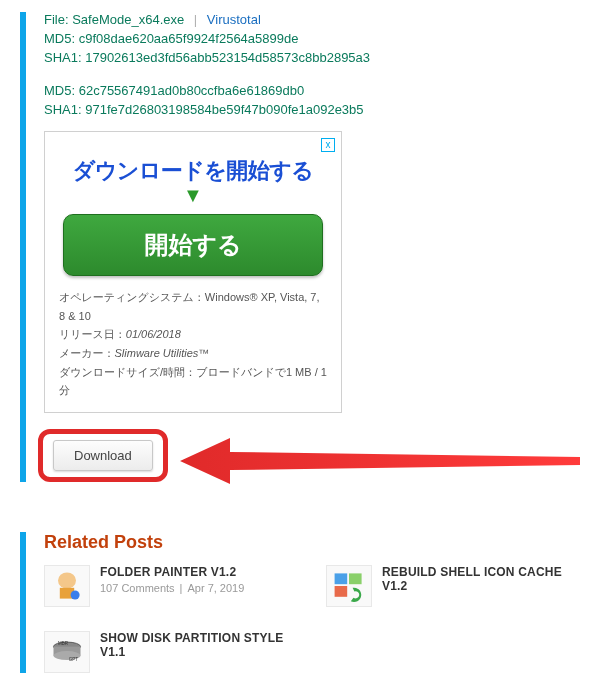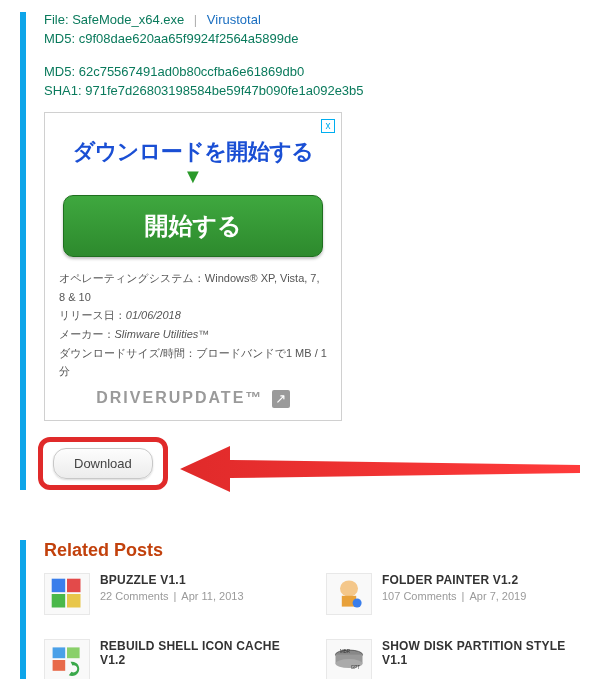--- a/index.html
+++ b/index.html
@@ -103,21 +103,21 @@
     border-radius: 12px;
     padding: 6px 10px;
     display: inline-block;
     margin-left: -6px;
     background: #fff;
   }
   .dl-btn {
     display: inline-block;
     background: linear-gradient(#fdfdfd,#ececec);
     border: 1px solid #c8c8c8;
-    border-radius: 13px;
+    border-radius: 3px;
     padding: 7px 20px;
     font-size: 13px;
     color: #444;
     box-shadow: 0 1px 2px rgba(0,0,0,0.15);
   }
 
   .arrow-svg {
     position: absolute;
     pointer-events: none;
   }
@@ -180,20 +180,24 @@
     <div class="hash-line">
       <span class="teal">File:</span>
       <span class="teal">SafeMode_x64.exe</span>
       <span class="gray">|</span>
       <a class="blue-link">Virustotal</a>
     </div>
     <div class="hash-line">
       <span class="teal">MD5:</span>
       <span class="teal">c9f08dae620aa65f9924f2564a5899de</span>
     </div>
+    <div class="hash-line">
+      <span class="teal">SHA1:</span>
+      <span class="teal">17902613ed3fd56abb523154d58573c8bb2895a3</span>
+    </div>
   </div>
 
   <div class="block-gap"></div>
 
   
   <div>
     <div class="hash-line">
       <span class="teal">MD5:</span>
       <span class="teal">62c75567491ad0b80ccfba6e61869db0</span>
     </div>
@@ -207,24 +211,20 @@
   <div class="ad-box">
     <div class="ad-x">x</div>
     <div class="ad-headline">ダウンロードを開始する</div>
     <div class="ad-triangle">▼</div>
     <div class="ad-green-btn">開始する</div>
     <div class="ad-meta">
       <div><span>オペレーティングシステム：</span><span>Windows® XP, Vista, 7, 8 &amp; 10</span></div>
       <div><span>リリース日：</span><span class="italic">01/06/2018</span></div>
       <div><span>メーカー：</span><span class="italic">Slimware Utilities™</span></div>
       <div><span>ダウンロードサイズ/時間：</span><span>ブロードバンドで1 MB / 1分</span></div>
-    </div>
-    <div class="ad-brand">
-      <span class="du">DRIVERUPDATE</span><span class="du">™</span>
-      <span class="sq">↗</span>
     </div>
   </div>
 
   
   <div class="dl-wrap">
     <span class="dl-btn">Download</span>
   </div>
 
 </div>
 
@@ -239,34 +239,20 @@
     <polygon points="0,35 50,12 50,26 400,31 400,39 50,44 50,58" fill="url(#rg)"></polygon>
   </svg>
 </div>
 
 <div class="border-left">
 
   <h3 class="related-h">Related Posts</h3>
 
   <div class="posts-grid">
 
-    <div class="post">
-      <div class="thumb">
-        <svg viewBox="0 0 40 40">
-            <rect x="3" y="3" width="15" height="15" fill="#3a7eeb"></rect>
-            <rect x="20" y="3" width="15" height="15" fill="#e34a4a"></rect>
-            <rect x="3" y="20" width="15" height="15" fill="#4ab84a"></rect>
-            <rect x="20" y="20" width="15" height="15" fill="#e8c64a"></rect>
-          </svg>
-      </div>
-      <div class="post-info">
-        <div class="title">BPUZZLE V1.1</div>
-        <div class="meta"><span>22 Comments</span><span class="sep">|</span><span>Apr 11, 2013</span></div>
-      </div>
-    </div>
 
     <div class="post">
       <div class="thumb">
         <svg viewBox="0 0 40 40">
             <ellipse cx="20" cy="14" rx="10" ry="9" fill="#f4c78a"></ellipse>
             <rect x="12" y="22" width="16" height="12" fill="#e8a13a"></rect>
             <circle cx="29" cy="30" r="5" fill="#3a7eeb"></circle>
           </svg>
       </div>
       <div class="post-info">

